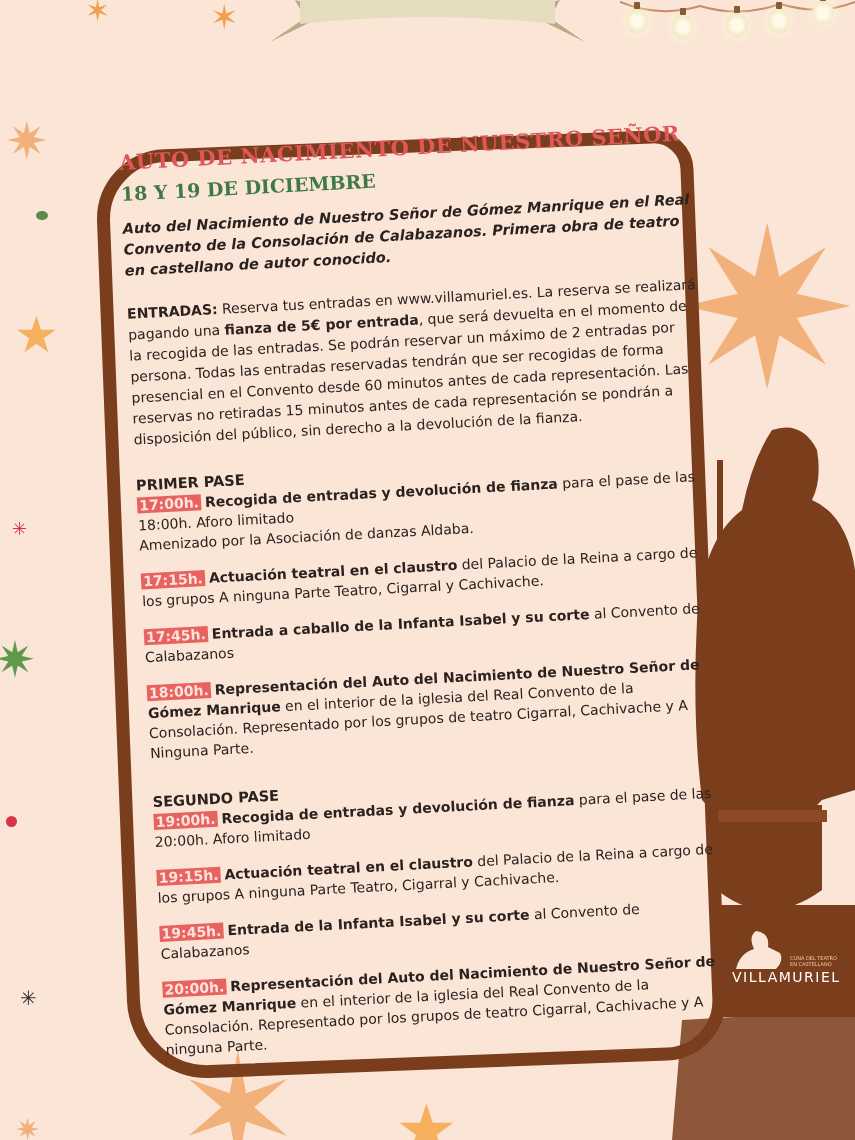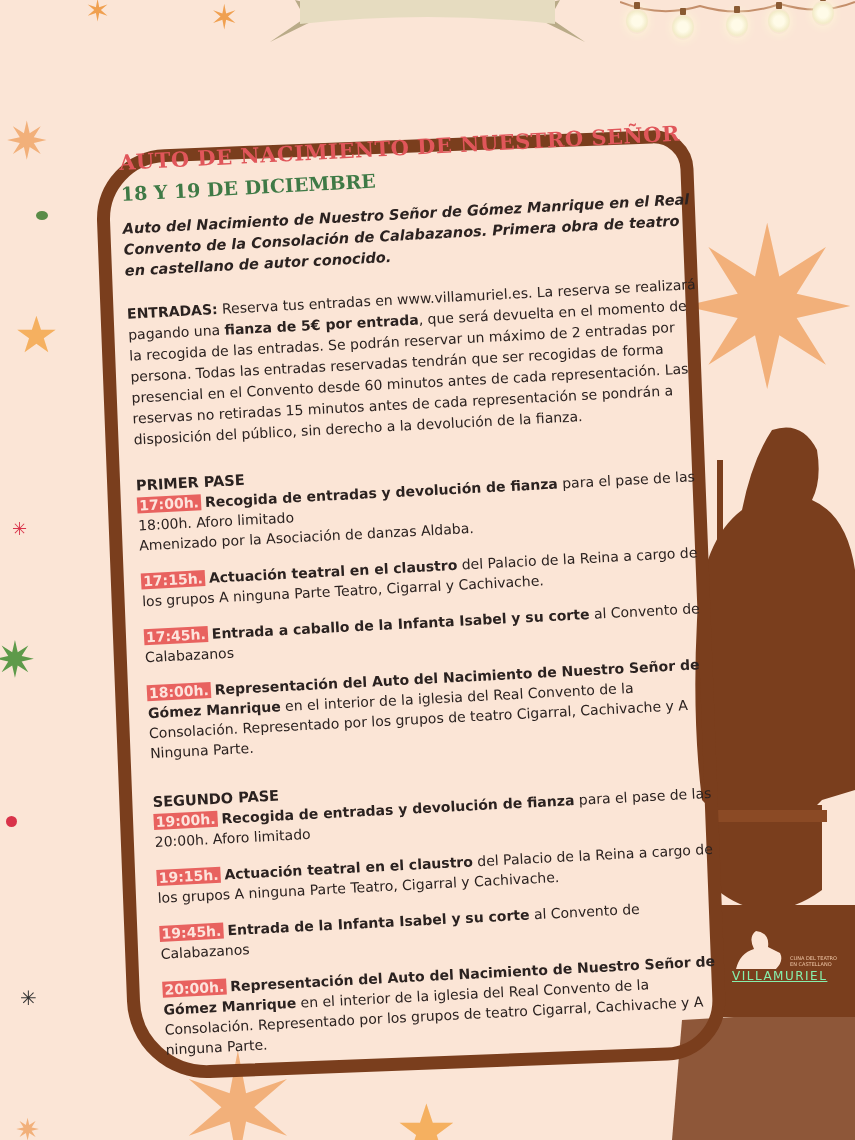--- a/index.html
+++ b/index.html
@@ -55,21 +55,21 @@
 
   
   .star { position:absolute; color:#f2b07a; line-height:1; }
 
   
   .statue { left:672px; top:420px; width:183px; height:720px; }
   .logo-box {
     position:absolute; left:718px; top:905px; width:137px; height:112px;
     background:#7a3e1d;
   }
-  .logo-text { position:absolute; left:14px; top:64px; color:#86efac; font-size:12px; letter-spacing:1.5px;text-decoration:underline; }
+  .logo-text { position:absolute; left:14px; top:64px; color:#ffffff; font-size:14px; letter-spacing:1.5px; }
   .logo-small { position:absolute; left:72px; top:50px; color:#f0c8a8; font-size:5px; line-height:6px; width:50px; }
 </style>
 </head>
 <body>
 
 <div class="star" style="left:85px;top:-4px;font-size:30px;color:#f0a050;">✶</div>
 <div class="star" style="left:210px;top:0px;font-size:34px;color:#f0a050;">✶</div>
 <div class="star" style="left:5px;top:115px;font-size:52px;">✷</div>
 <div class="abs" style="left:36px;top:211px;width:12px;height:9px;border-radius:50%;background:#5a8c48;"></div>
 <div class="star" style="left:14px;top:310px;font-size:50px;color:#f5b060;">★</div>

